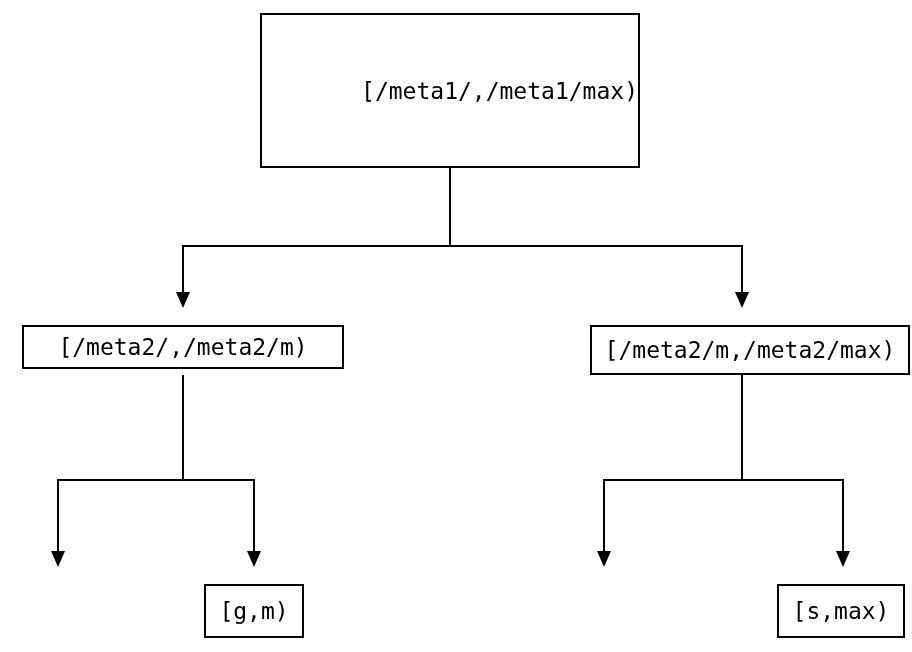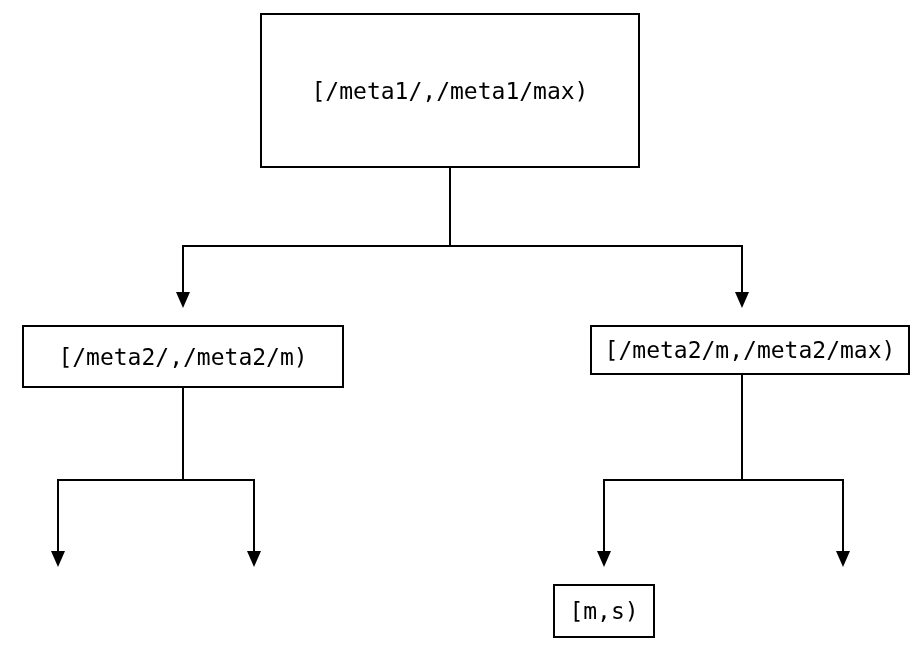--- a/index.html
+++ b/index.html
@@ -36,22 +36,22 @@
     box-sizing: border-box;
     border: 2px solid #000000;
     background: #ffffff;
     display: flex;
     align-items: center;
     justify-content: center;
     color: #000000;
     font-size: 23px;
     white-space: nowrap;
   }
-  .node-root  { left: 260px; top: 13px;  width: 380px; height: 155px; }
-  .node-left  { left: 22px;  top: 325px; width: 322px; height: 63px; }
+  .node-root  { left: 260px; top: 13px;  width: 380px; height: 155px; justify-content: flex-end; }
+  .node-left  { left: 22px;  top: 325px; width: 322px; height: 44px; }
   .node-right { left: 582px; top: 325px; width: 320px; height: 50px; margin-left: 8px; }
   .node-leaf1 { left: 8px;   top: 584px; width: 100px; height: 54px; }
   .node-leaf2 { left: 204px; top: 584px; width: 100px; height: 54px; }
   .node-leaf3 { left: 553px; top: 584px; width: 102px; height: 54px; }
   .node-leaf4 { left: 777px; top: 584px; width: 128px; height: 54px; }
 </style>
 </head>
 <body>
 
 <div class="canvas">
@@ -94,19 +94,22 @@
 
   <div class="node node-left">
     <span>[/meta2/,/meta2/m)</span>
   </div>
 
   <div class="node node-right">
     <span>[/meta2/m,/meta2/max)</span>
   </div>
 
 
-
-  <div class="node node-leaf3">
-    <span>[m,s)</span>
+  <div class="node node-leaf2">
+    <span>[g,m)</span>
   </div>
 
+
+  <div class="node node-leaf4">
+    <span>[s,max)</span>
+  </div>
 
 </div>
 
 </body></html>

